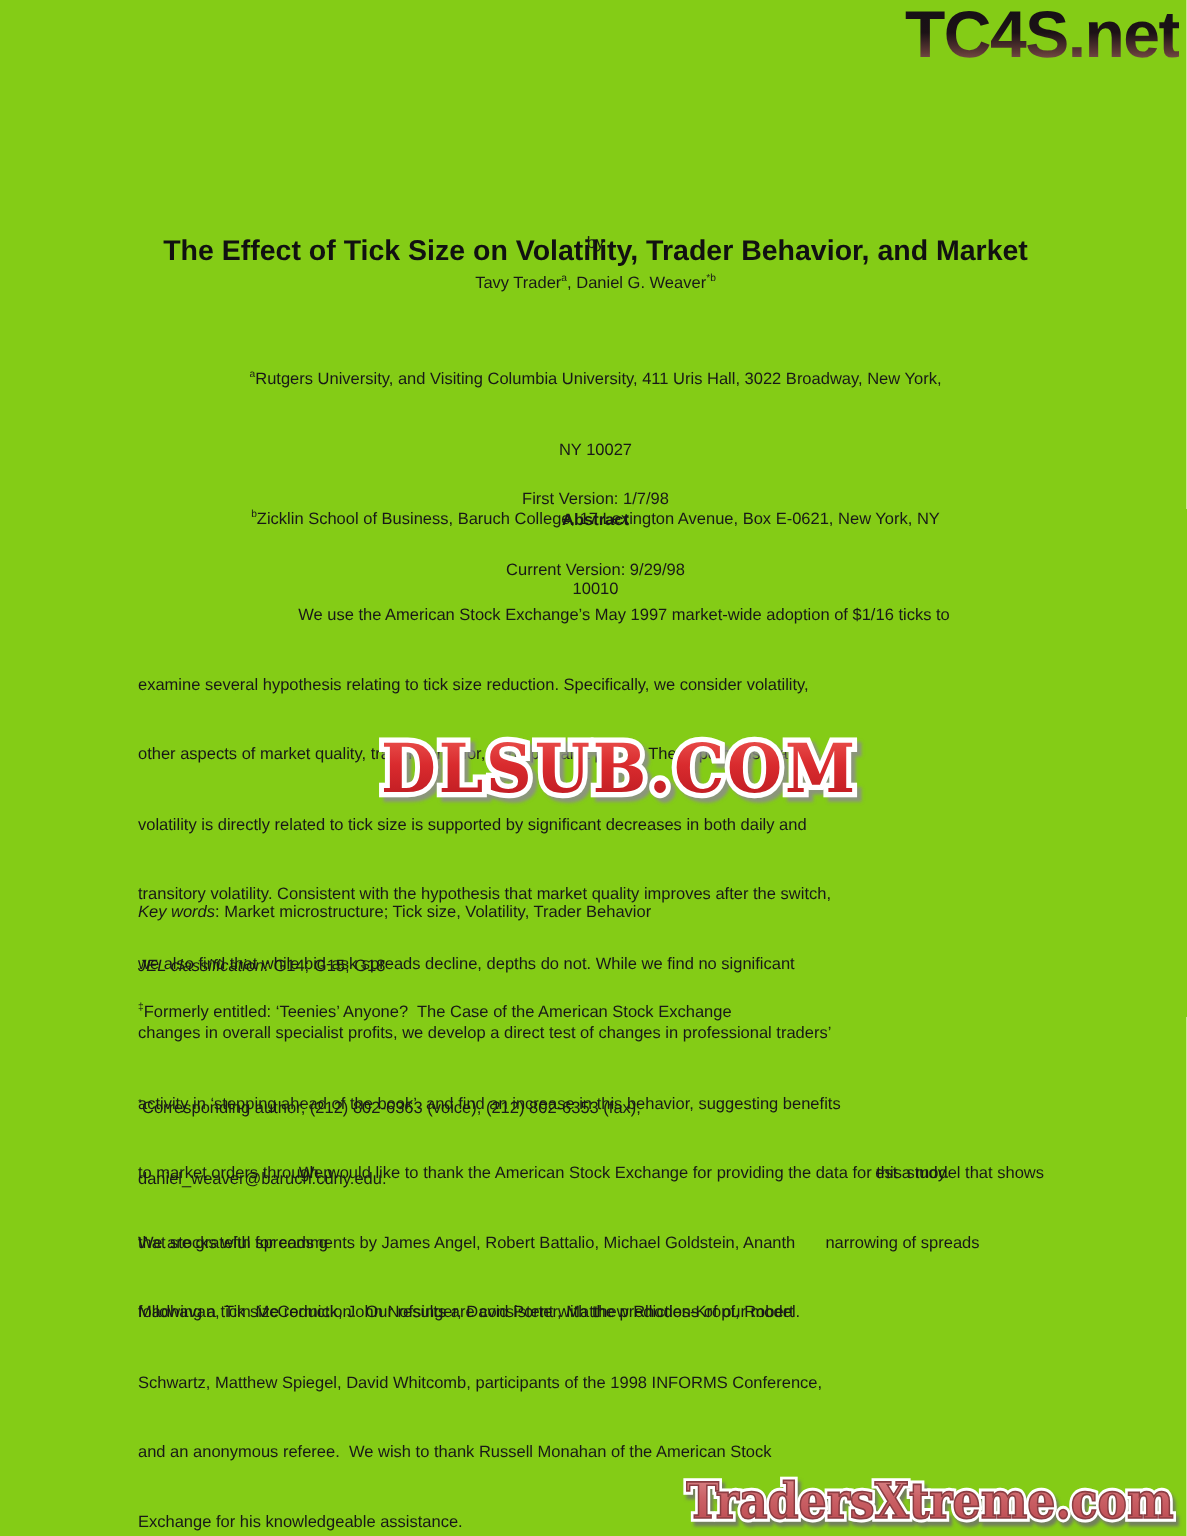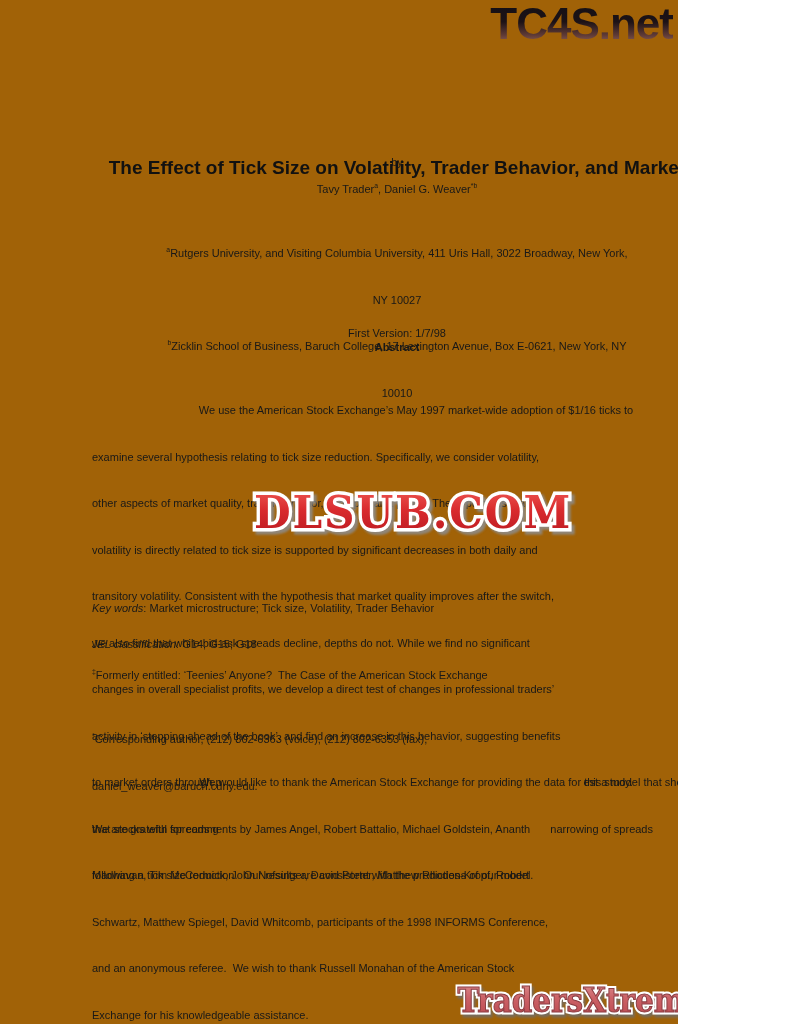--- a/index.html
+++ b/index.html
@@ -1,17 +1,17 @@
 <!DOCTYPE html>
 <html><head>
 <meta charset="utf-8">
 <style>
   html,body { margin:0; padding:0; background:#ffffff; }
   .page {
-    position:relative; width:678px; height:1024px; background:#a16207;
+    position:relative; width:791px; height:1024px; background:#84cc16;
     font-family:"Liberation Sans", sans-serif; color:#181818; overflow:hidden;
   }
   .block { position:absolute; left:92px; width:610px; font-size:11px; line-height:15.5px; white-space:pre; }
   .center { text-align:center; }
   sup { font-size:0.62em; line-height:0; vertical-align:super; }
   .it { font-style:italic; }
 
   .title { top:85px; font-size:19px; line-height:33px; font-weight:bold; color:#111; }
   .byline { top:155px; }
   .authors { top:182px; }
@@ -71,20 +71,21 @@
 
   <div class="block center affil">
     <div><sup>a</sup><span>Rutgers University, and Visiting Columbia University, 411 Uris Hall, 3022 Broadway, New York,</span></div>
     <div>NY 10027</div>
     <div><sup>b</sup><span>Zicklin School of Business, Baruch College, 17 Lexington Avenue, Box E-0621, New York, NY</span></div>
     <div>10010</div>
   </div>
 
   <div class="block center versions">
     <div>First Version: 1/7/98</div>
+    <div>Current Version: 9/29/98</div>
   </div>
 
   <div class="block center abs-heading">Abstract</div>
 
   <div class="block abstract">
     <div class="indent">We use the American Stock Exchange’s May 1997 market-wide adoption of $1/16 ticks to</div>
     <div>examine several hypothesis relating to tick size reduction. Specifically, we consider volatility,</div>
     <div>other aspects of market quality, trader behavior, and specialist profits. The hypothesis that</div>
     <div>volatility is directly related to tick size is supported by significant decreases in both daily and</div>
     <div>transitory volatility. Consistent with the hypothesis that market quality improves after the switch,</div>

